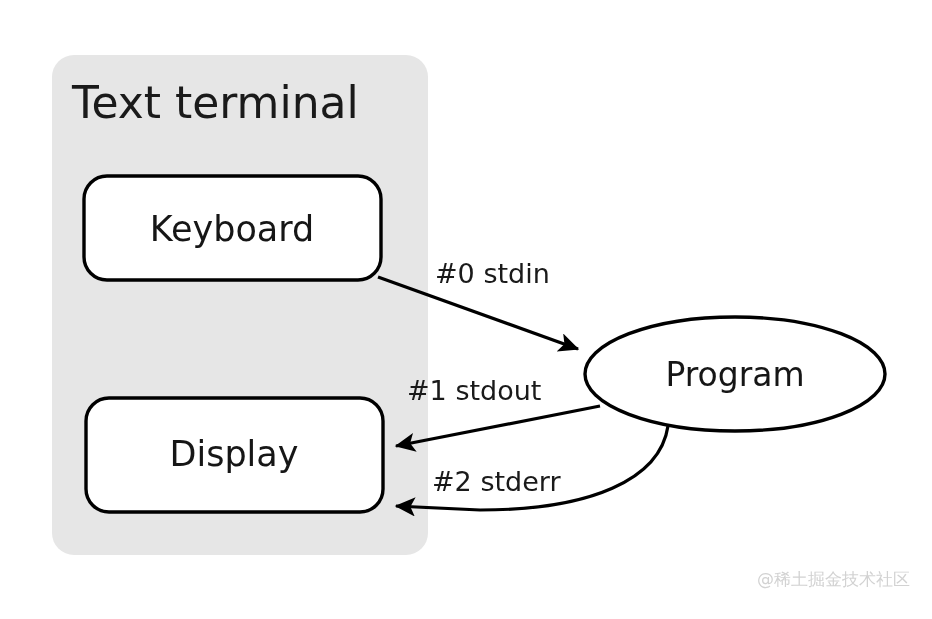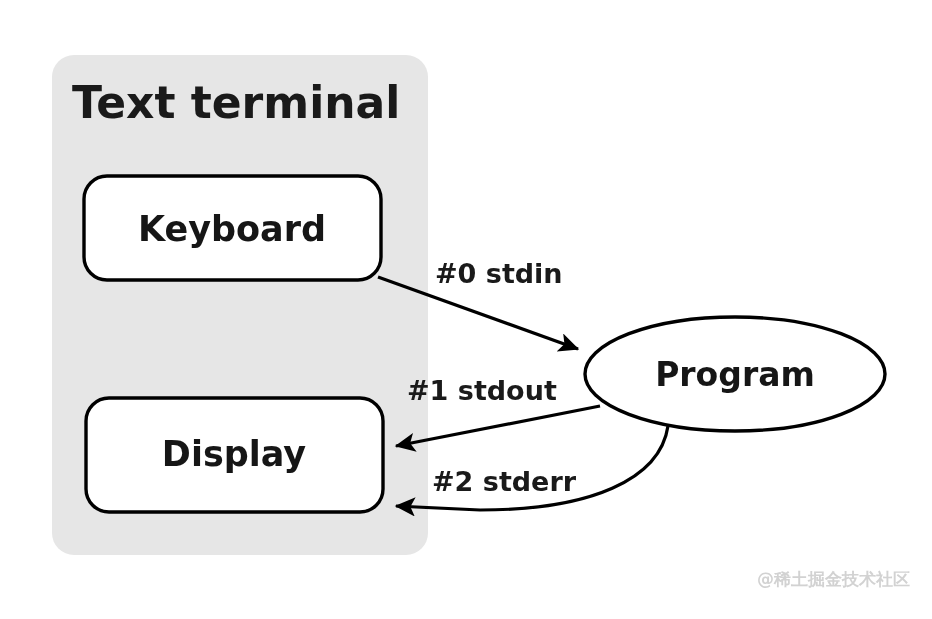--- a/index.html
+++ b/index.html
@@ -9,21 +9,20 @@
   }
   body {
     font-family: "DejaVu Sans", sans-serif;
   }
   #canvas {
     position: relative;
     width: 932px;
     height: 619px;
     background: #ffffff;
     overflow: hidden;
-    font-weight: bold;
   }
   #diagram-svg {
     position: absolute;
     left: 0;
     top: 0;
     width: 932px;
     height: 619px;
   }
   .node-label {
     font-family: "DejaVu Sans", sans-serif;

